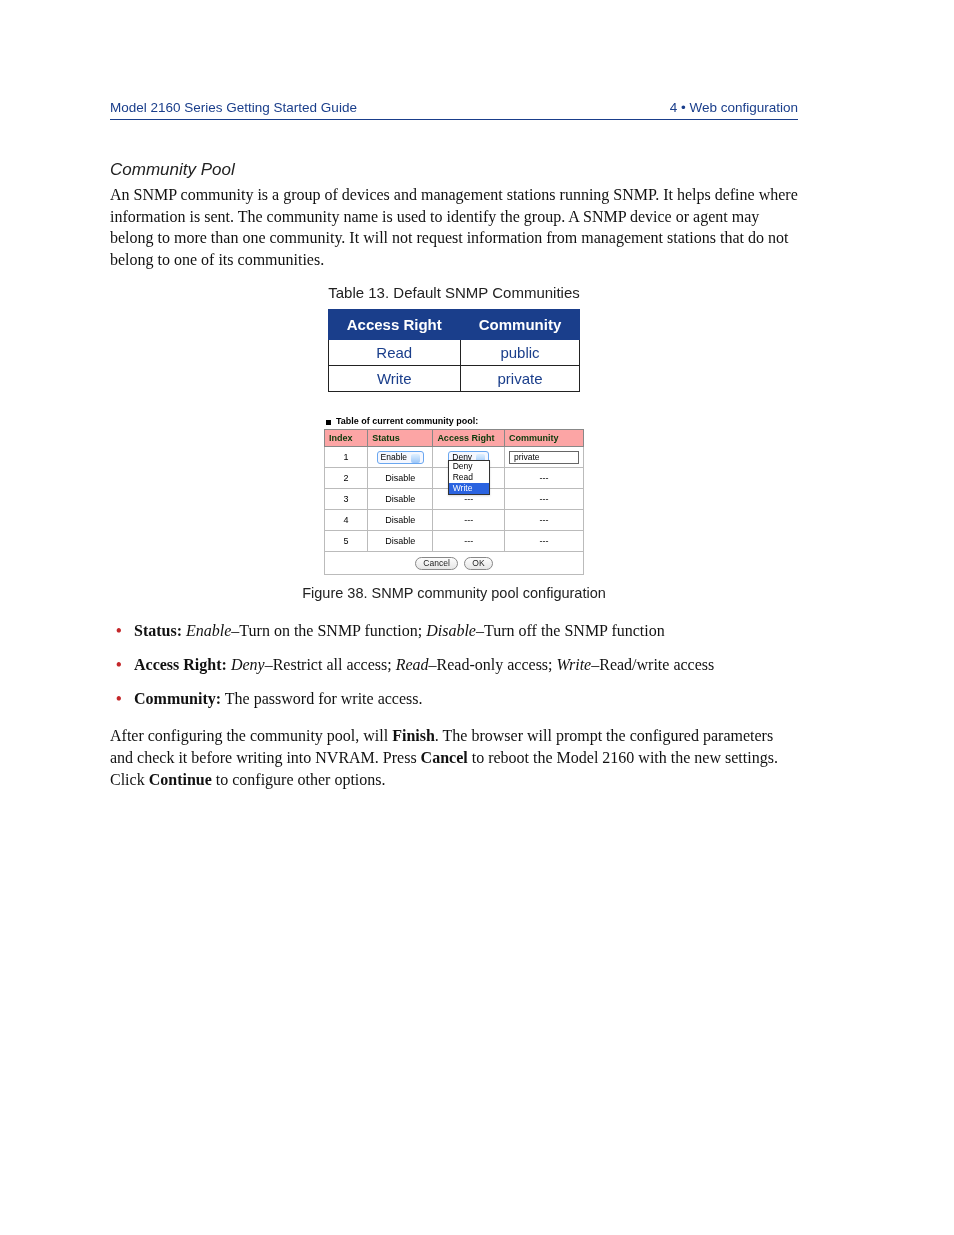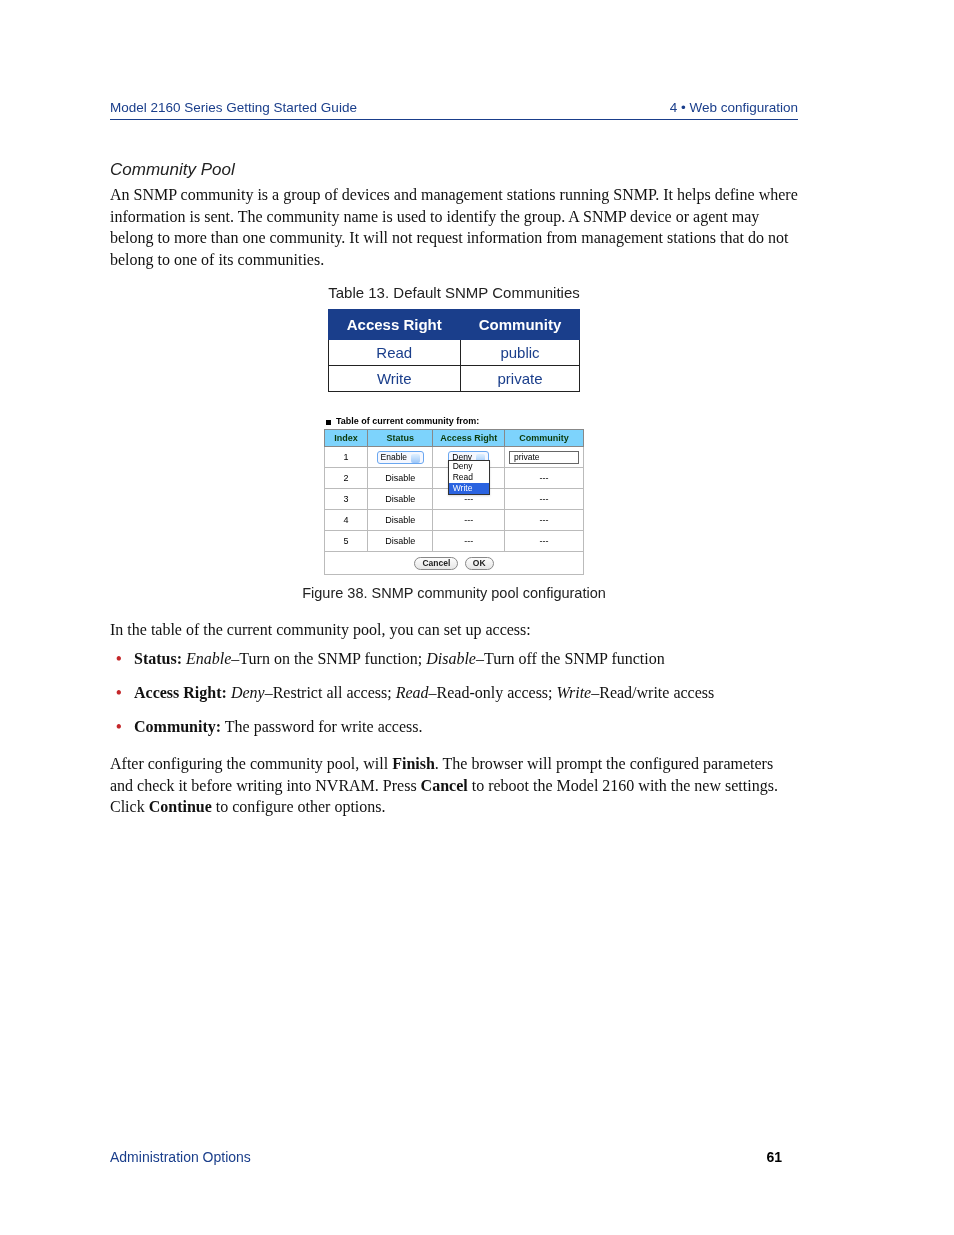--- a/index.html
+++ b/index.html
@@ -86,27 +86,26 @@
     margin: 0 0 3px 2px;
   }
   .pool-title .bullet { display:inline-block; width:5px; height:5px; background:#000; margin-right:5px; vertical-align:middle;}
   table.pool {
     border-collapse: collapse;
     font-size: 9px;
     width: 260px;
     border: 1px solid #888;
   }
   table.pool th {
-    background: #7dd3fc;
+    background: #fca5a5;
     color: #0a3a0a;
     font-weight: 700;
     font-size: 9px;
     padding: 3px 4px;
     border: 1px solid #888;
-    text-align: center;
   }
   table.pool td {
     border: 1px solid #bbb;
     padding: 3px 4px;
     text-align: center;
     height: 14px;
     vertical-align: middle;
     background:#fff;
   }
   .fake-select {
@@ -161,21 +160,20 @@
     border-radius: 8px;
     padding: 0 7px;
     line-height: 11px;
     background: linear-gradient(#fdfdfd,#e6e6e6);
     margin: 0 2px;
     color:#222;
   }
   .btn-row td {
     border-top: 1px solid #bbb !important;
     padding: 4px 0 !important;
-    font-weight: bold;
   }
   .fig-caption {
     font-family: "Trebuchet MS", "Lucida Grande", Arial, sans-serif;
     text-align: center;
     font-size: 14.5px;
     margin: 10px 0 18px 0;
     color: #222;
   }
   ul.bullets {
     list-style: none;
@@ -239,21 +237,21 @@
     <tr>
       <td>Write</td>
       <td>private</td>
     </tr>
   </tbody>
     </table>
 
 
   <div class="figure-wrap">
     <div class="pool-box">
-      <div class="pool-title"><span class="bullet"></span><span>Table of current community from:</span></div>
+      <div class="pool-title"><span class="bullet"></span><span>Table of current community pool:</span></div>
       <table class="pool">
         <tbody>
             <tr>
           <th style="width:36px">Index</th>
           <th style="width:60px">Status</th>
           <th style="width:68px">Access Right</th>
           <th>Community</th>
         </tr>
         <tr>
           <td>1</td>
@@ -302,30 +300,25 @@
             <span class="btn">OK</span>
           </td>
         </tr>
       </tbody>
         </table>
     </div>
   </div>
 
   <div class="fig-caption">Figure 38. SNMP community pool configuration</div>
 
-  <p class="body" style="margin-bottom:6px;">In the table of the current community pool, you can set up access:</p>
 
   <ul class="bullets">
     <li><b>Status:</b><span> <i>Enable</i>–Turn on the SNMP function; <i>Disable</i>–Turn off the SNMP function</span></li>
     <li><b>Access Right:</b><span> <i>Deny</i>–Restrict all access; <i>Read</i>–Read-only access; <i>Write</i>–Read/write access</span></li>
     <li><b>Community:</b><span>  The password for write access.</span></li>
   </ul>
 
   <p class="body">
     <span>After configuring the community pool, will </span><b>Finish</b><span>. The browser will prompt the configured parameters and check it before writing into NVRAM. Press </span><b>Cancel</b><span> to reboot the Model 2160 with the new settings. Click </span><b>Continue</b><span> to configure other options.</span>
   </p>
 
-  <div class="footer">
-    <span class="left">Administration Options</span>
-    <span class="right">61</span>
-  </div>
 
 </div>
 
 </body></html>

